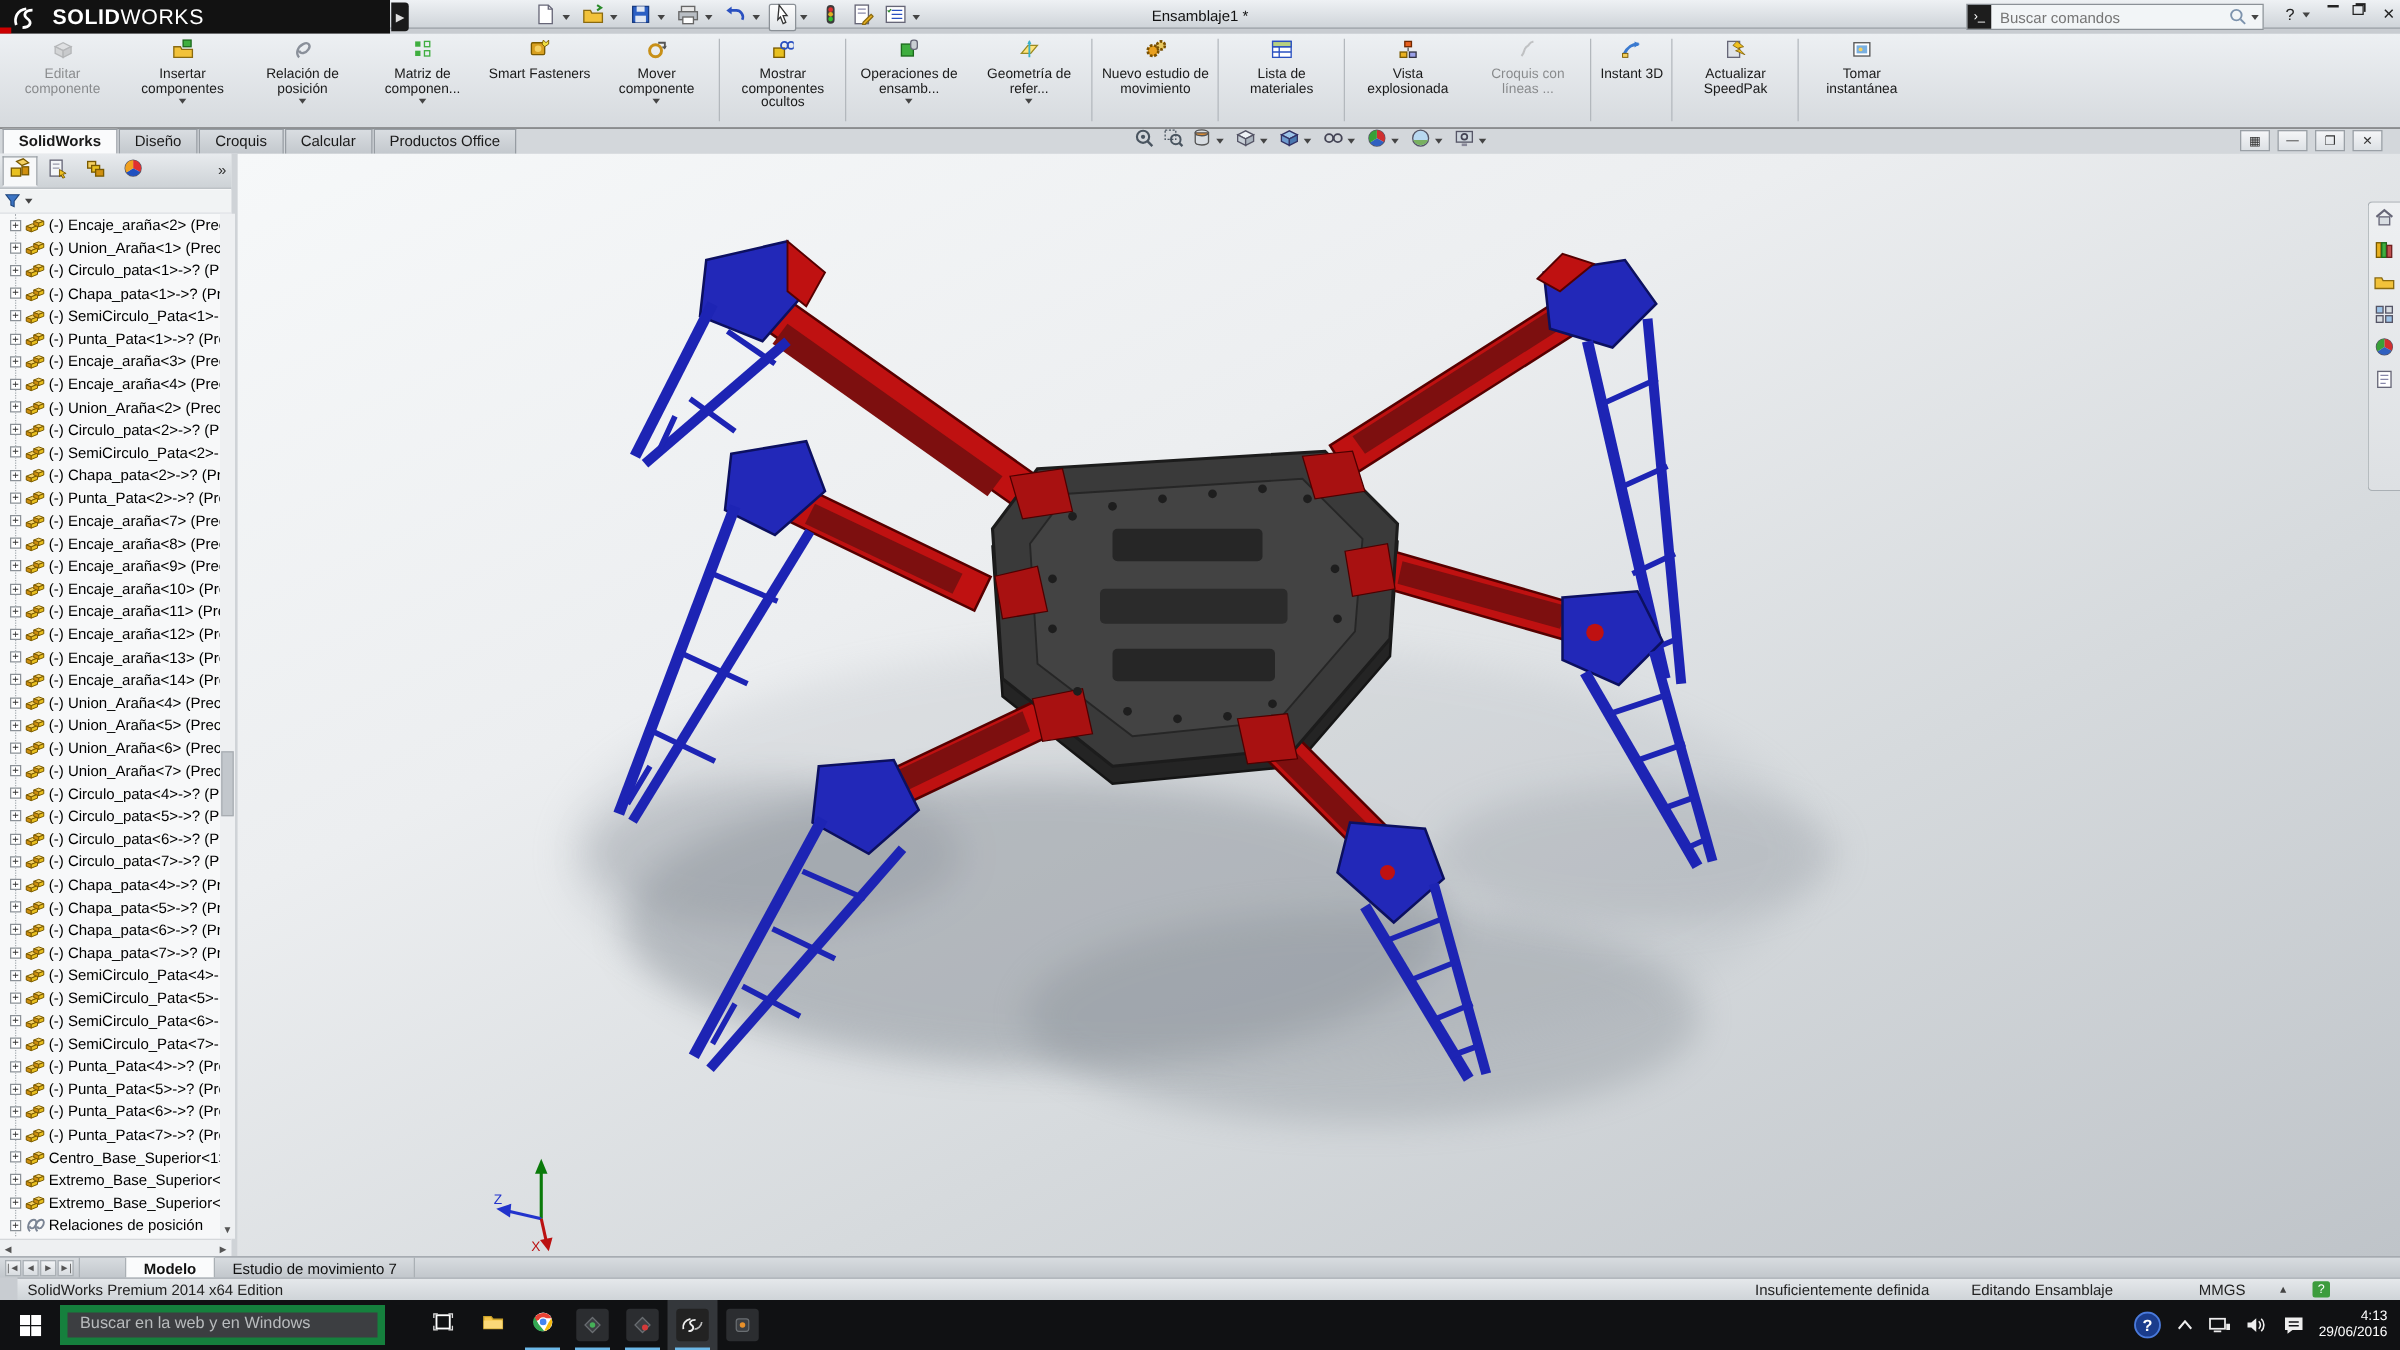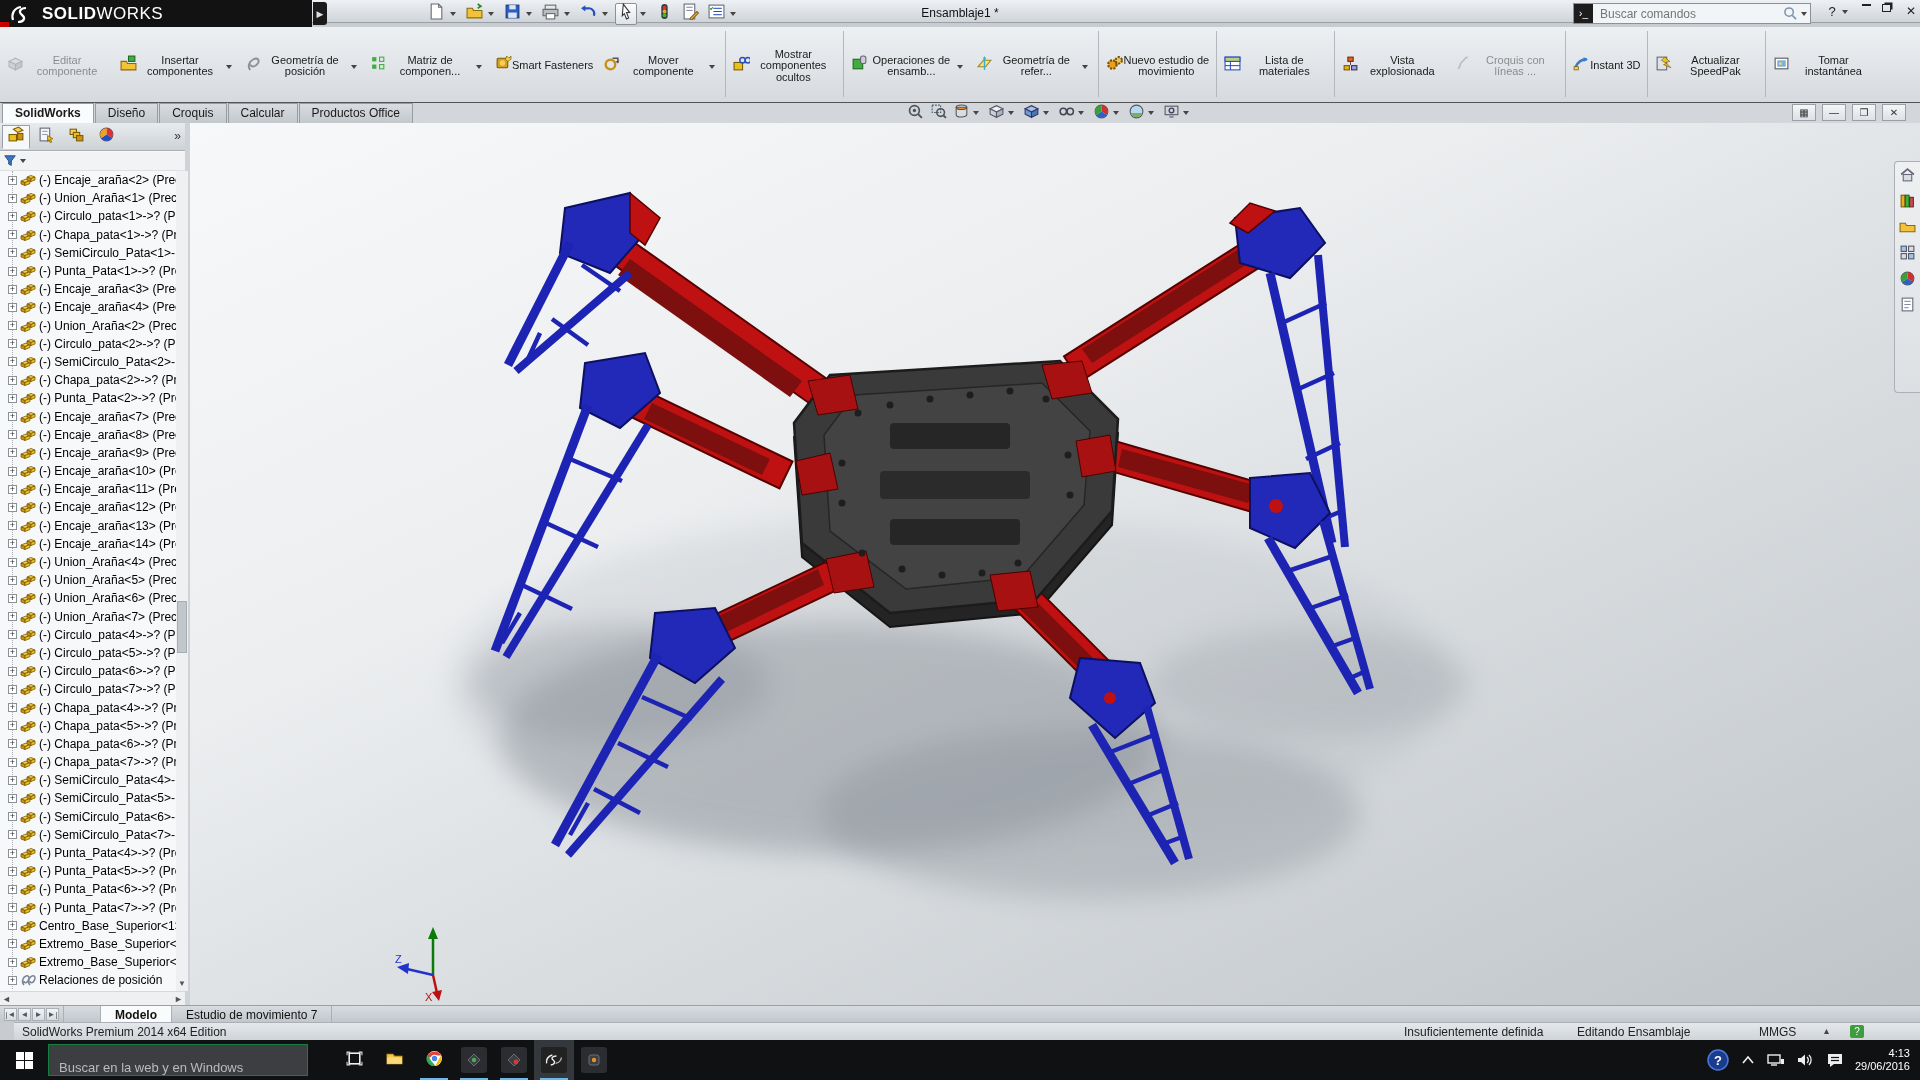--- a/index.html
+++ b/index.html
@@ -28,21 +28,21 @@
     display:flex;align-items:center;justify-content:center;margin-right:5px;}
   #cmdsearch input{border:none;background:transparent;flex:1;font-size:12px;color:#555;outline:none;width:150px;
     font-family:"Liberation Sans",sans-serif;}
   .titlebtns{position:absolute;top:4px;display:flex;align-items:center;gap:10px;color:#222;}
   .wbtn{font-size:12px;width:16px;text-align:center;}
   .minline{display:inline-block;width:9px;height:2px;background:#222;margin-bottom:1px;}
   .restbox{display:inline-block;width:9px;height:8px;border:1.5px solid #222;box-shadow:2px -2px 0 -0.5px #222;}
   
   #ribbon{position:absolute;left:0;top:27px;width:1920px;height:76px;
     background:linear-gradient(#edf0f3,#d6dade);border-bottom:1px solid #555;display:flex;align-items:flex-start;padding:2px 0 0 2px;}
-  .rbtn{display:flex;flex-direction:row;align-items:center;padding:2px 5px 0 5px;height:72px;}
+  .rbtn{display:flex;flex-direction:column;align-items:center;padding:2px 5px 0 5px;height:72px;}
   .rbtn .ric{height:22px;display:flex;align-items:center;justify-content:center;margin-bottom:1px;}
   .rbtn .rlbl{font-size:11px;line-height:11.5px;text-align:center;color:#1a1a1a;max-width:86px;}
   .rbtn.dis{filter:grayscale(1);opacity:.45;}
   .rbtn .dd{margin-top:2px;}
   .rsep{width:1px;height:66px;background:#b3b8bd;margin:2px 2px 0 2px;flex:none;}
   
   #tabrow{position:absolute;left:0;top:103px;width:1920px;height:20px;background:#d3d7db;}
   #cmtabs{position:absolute;left:2px;top:0;display:flex;height:20px;}
   .cmtab{padding:2px 12px 0 12px;font-size:12px;color:#1a1a1a;border:1px solid #969ca2;border-bottom:none;
     background:linear-gradient(#d9dde1,#c3c8cd);margin-right:1px;height:20px;}
@@ -93,21 +93,21 @@
   .dtab.active{background:#fafbfc;font-weight:bold;border-left:1px solid #aab0b5;}
   
   #statusbar{position:absolute;left:14px;top:1022px;width:1920px;height:18px;
     background:linear-gradient(#e5e8eb,#cfd4d8);border-top:1px solid #aab0b5;font-size:12px;color:#222;}
   #statusbar span{position:absolute;top:2px;}
   #helpbadge{position:absolute;left:1836px;top:2px;width:14px;height:13px;background:#3d9c3d;color:#fff;
     font-size:10px;text-align:center;line-height:13px;border-radius:2px;}
   
   #taskbar{position:absolute;left:0;top:1040px;width:1920px;height:40px;background:#101113;display:flex;align-items:center;}
   #startbtn{width:48px;height:40px;display:flex;align-items:center;justify-content:center;}
-  #tbsearch{width:260px;height:32px;background:#3c3e41;border:1px solid #15803d;display:flex;align-items:flex-end;
+  #tbsearch{width:260px;height:32px;background:#3c3e41;border:6px solid #15803d;display:flex;align-items:flex-start;
     padding-left:10px;color:#b9bcbe;font-size:13px;margin-right:26px;}
   .tbapp{width:40px;height:40px;display:flex;align-items:center;justify-content:center;position:relative;}
   .tbapp.active{background:#34373b;}
   .tbapp .ind{position:absolute;left:6px;bottom:0;width:28px;height:2px;background:#6cb8e8;}
   #tray{position:absolute;right:4px;top:0;height:40px;display:flex;align-items:center;gap:12px;color:#fff;}
   #clock{font-size:11px;line-height:13px;text-align:right;color:#fff;padding-right:6px;}
   .darkapp{width:26px;height:26px;border-radius:3px;background:#2b2d30;display:flex;align-items:center;justify-content:center;}
 </style>
 </head>
 <body>
@@ -256,21 +256,21 @@
       </div>
       <div class="rlbl">Insertar componentes</div>
       <span class="dd"></span>
     </div>
     <div class="rbtn">
       <div class="ric">
         <span><svg width="17" height="17" viewBox="0 0 16 16">
             <path d="M5,14 C2,11 4,6 8,4 C12,2 14,5 12,8 C10,11 6,12 5,9" fill="none" stroke="#8a909a" stroke-width="1.8"></path>
           </svg></span>
       </div>
-      <div class="rlbl">Geometría de posición</div>
+      <div class="rlbl">Relación de posición</div>
       <span class="dd"></span>
     </div>
     <div class="rbtn">
       <div class="ric">
         <span><svg width="17" height="17" viewBox="0 0 16 16">
             <rect x="2" y="2" width="4" height="4" fill="#3fae3f"></rect>
             <rect x="2" y="9" width="4" height="4" fill="#3fae3f"></rect>
             <rect x="9" y="2" width="4" height="4" fill="none" stroke="#3fae3f"></rect>
             <rect x="9" y="9" width="4" height="4" fill="none" stroke="#3fae3f"></rect>
           </svg></span>

